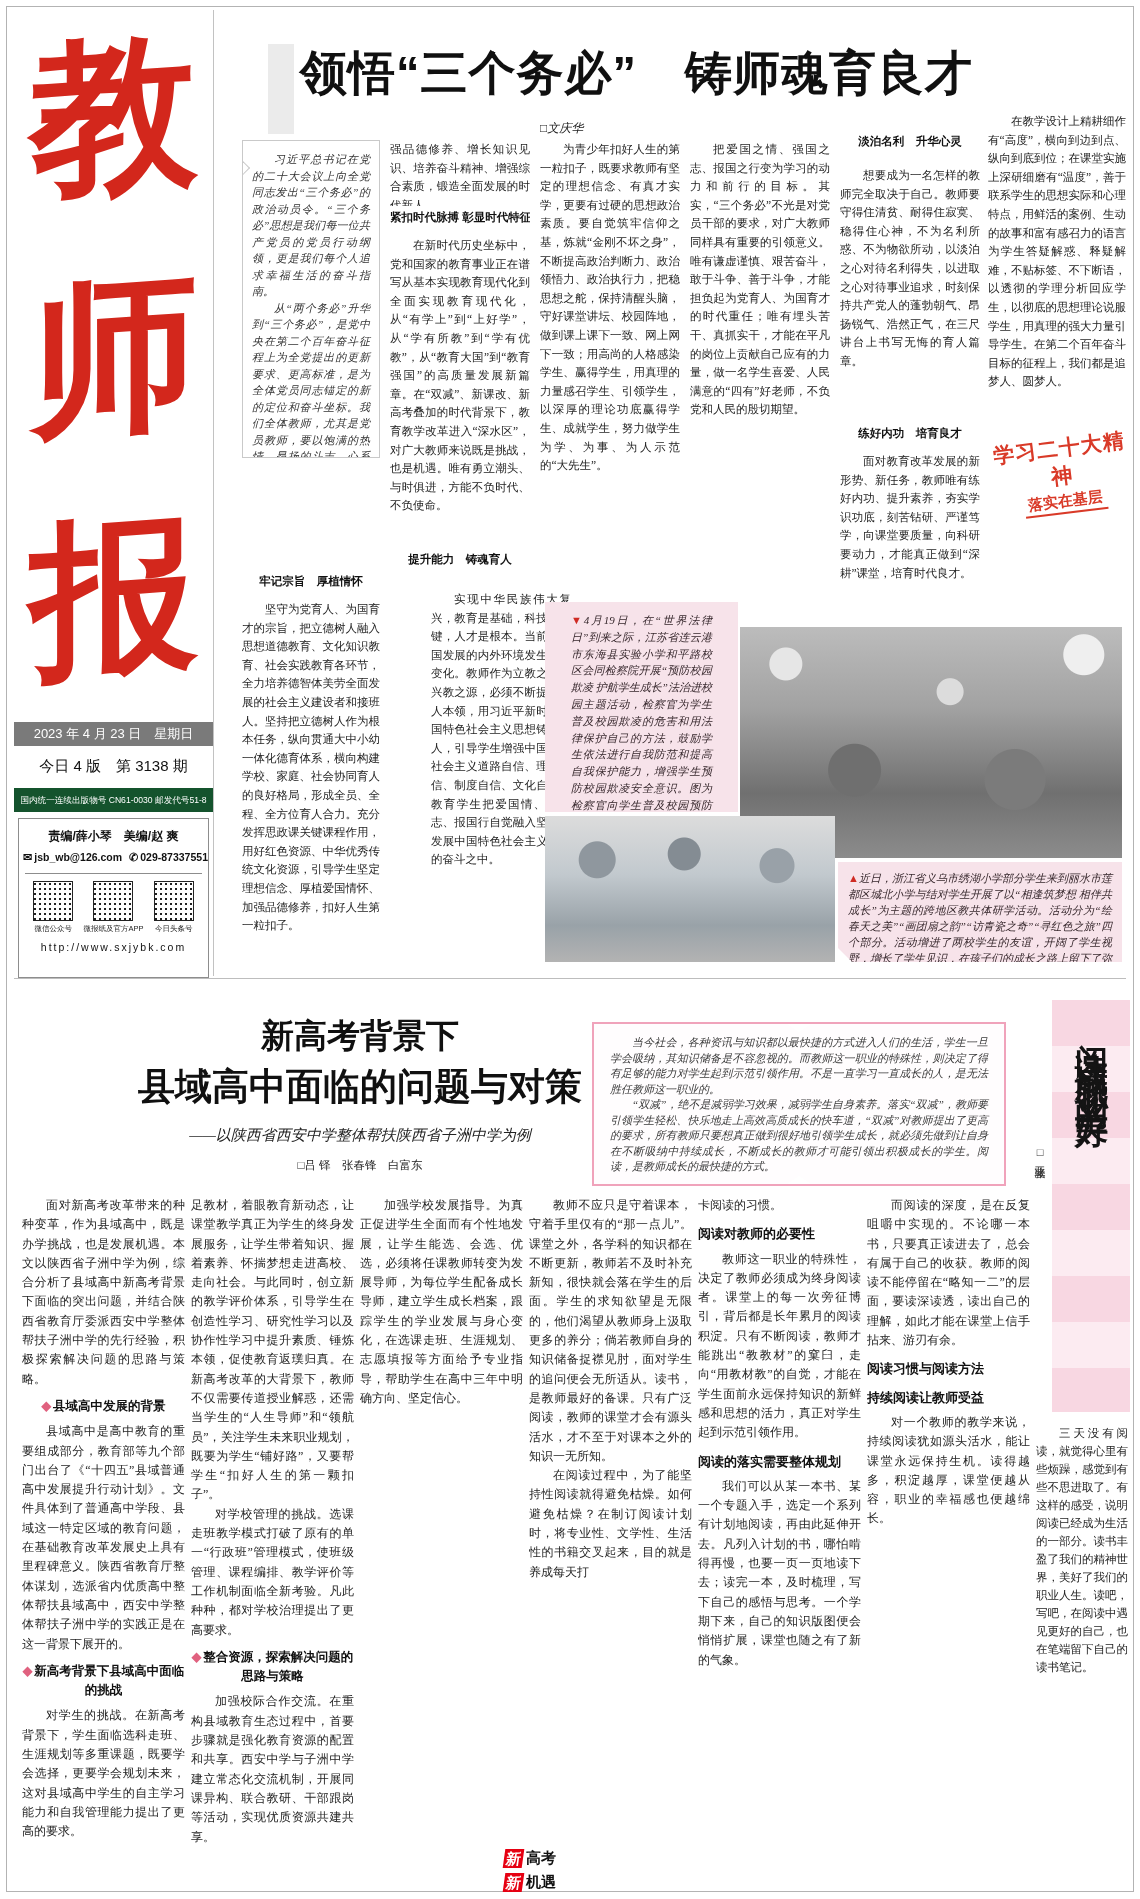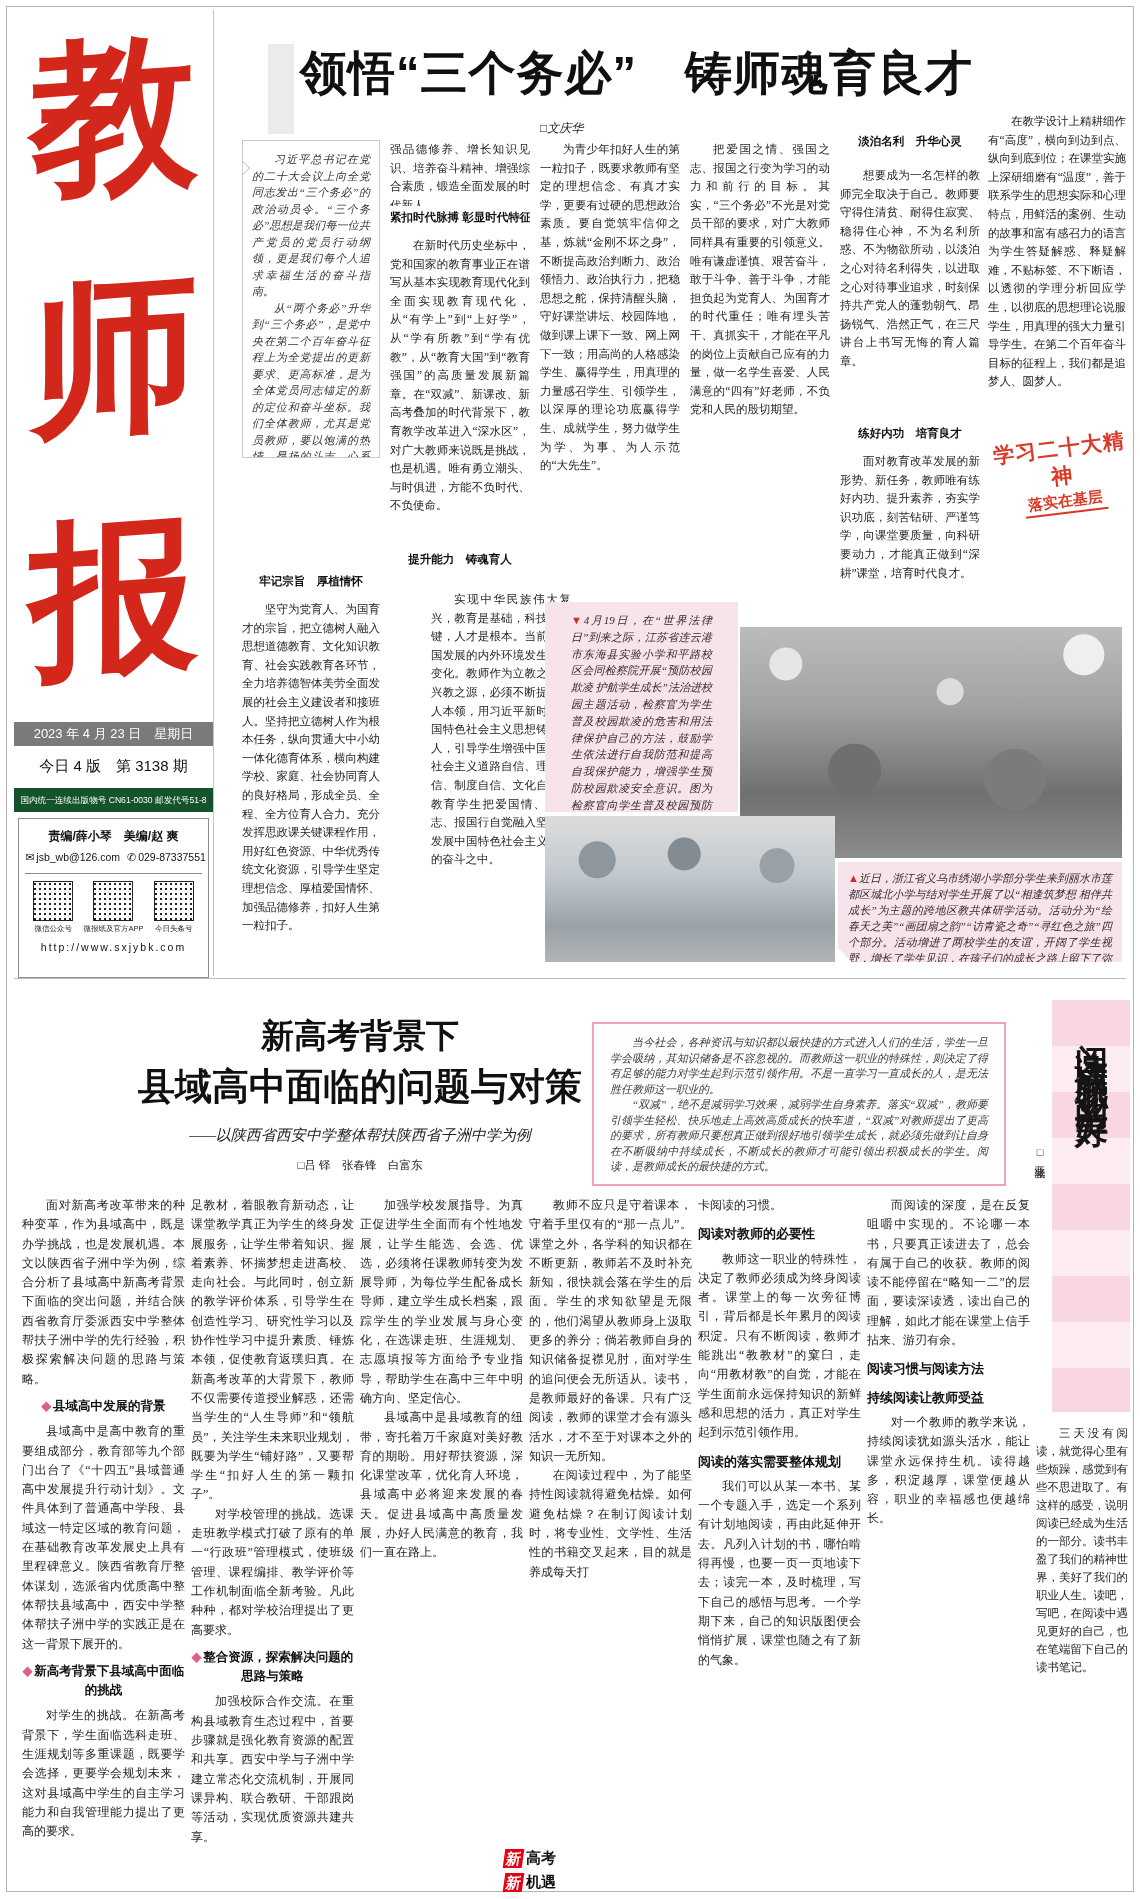--- a/index.html
+++ b/index.html
@@ -17,21 +17,21 @@
                 font-family:"DejaVu Serif",serif;transform:rotate(-4deg) skewX(-4deg);}
   .datebar{left:14px;top:722px;width:199px;height:24px;background:#7a7a7a;color:#fff;
            font-family:"Liberation Sans",sans-serif;font-size:13px;line-height:24px;text-align:center;}
   .issueline{left:14px;top:748px;width:199px;height:36px;font-family:"Liberation Sans",sans-serif;
              font-size:15px;line-height:36px;text-align:center;color:#111;}
   .pubbar{left:14px;top:788px;width:199px;height:24px;background:#14532d;color:#fff;
           font-family:"Liberation Sans",sans-serif;font-size:8.6px;line-height:24px;text-align:center;}
   .infobox{left:18px;top:818px;width:191px;height:160px;border:1px solid #8d8d8d;box-sizing:border-box;
            font-family:"Liberation Sans",sans-serif;}
   .editors{margin-top:9px;text-align:center;font-size:12px;font-weight:bold;color:#111;}
-  .contact{margin-top:6px;text-align:center;font-size:10.5px;font-weight:normal;color:#111;}
+  .contact{margin-top:6px;text-align:center;font-size:10.5px;font-weight:bold;color:#111;}
   .contact .ic{font-size:11px;margin:0 2px 0 4px;}
   .infobox .div2{margin:9px 6px 0 6px;border-top:1px solid #8d8d8d;}
   .qrrow{display:flex;justify-content:space-around;margin-top:7px;padding:0 4px;}
   .qritem{display:flex;flex-direction:column;align-items:center;width:60px;}
   .qr{width:38px;height:38px;border:1px solid #222;
       background-image:repeating-linear-gradient(0deg,#111 0 2px,#fff 2px 5px),
                        repeating-linear-gradient(90deg,#111 0 2px,#fff 2px 5px);
       background-blend-mode:screen;}
   .qrlabel{font-size:7.5px;margin-top:3px;color:#222;white-space:nowrap;}
   .website{margin-top:7px;text-align:center;font-size:10.5px;letter-spacing:2px;color:#111;}
@@ -245,21 +245,20 @@
 
   <div class="abs bcol b2">
     <p style="text-indent:0">足教材，着眼教育新动态，让课堂教学真正为学生的终身发展服务，让学生带着知识、握着素养、怀揣梦想走进高校、走向社会。与此同时，创立新的教学评价体系，引导学生在创造性学习、研究性学习以及协作性学习中提升素质、锤炼本领，促使教育返璞归真。在新高考改革的大背景下，教师不仅需要传道授业解惑，还需当学生的“人生导师”和“领航员”，关注学生未来职业规划，既要为学生“铺好路”，又要帮学生“扣好人生的第一颗扣子”。</p>
     <p>对学校管理的挑战。选课走班教学模式打破了原有的单一“行政班”管理模式，使班级管理、课程编排、教学评价等工作机制面临全新考验。凡此种种，都对学校治理提出了更高要求。</p>
     <div class="bsh"><span class="dia">◆</span><span>整合资源，探索解决问题的思路与策略</span></div>
     <p>加强校际合作交流。在重构县域教育生态过程中，首要步骤就是强化教育资源的配置和共享。西安中学与子洲中学建立常态化交流机制，开展同课异构、联合教研、干部跟岗等活动，实现优质资源共建共享。</p>
   </div>
 
   <div class="abs bcol b3">
     <p>加强学校发展指导。为真正促进学生全面而有个性地发展，让学生能选、会选、优选，必须将任课教师转变为发展导师，为每位学生配备成长导师，建立学生成长档案，跟踪学生的学业发展与身心变化，在选课走班、生涯规划、志愿填报等方面给予专业指导，帮助学生在高中三年中明确方向、坚定信心。</p>
-    <p>县域高中是县域教育的纽带，寄托着万千家庭对美好教育的期盼。用好帮扶资源，深化课堂改革，优化育人环境，县域高中必将迎来发展的春天。促进县域高中高质量发展，办好人民满意的教育，我们一直在路上。</p>
   </div>
 
   <div class="abs logo">
     <div class="row">
         <span class="xin">新</span>
         <span class="word">高考</span>
       </div>
     <div class="row">
         <span class="xin">新</span>
         <span class="word">机遇</span>

